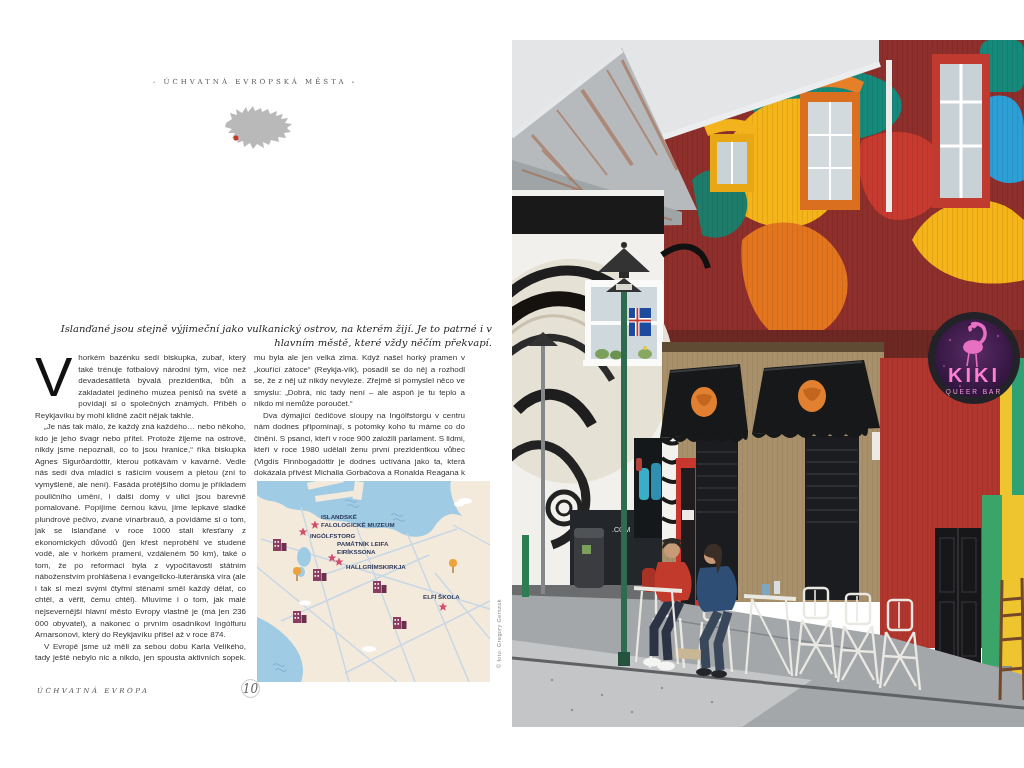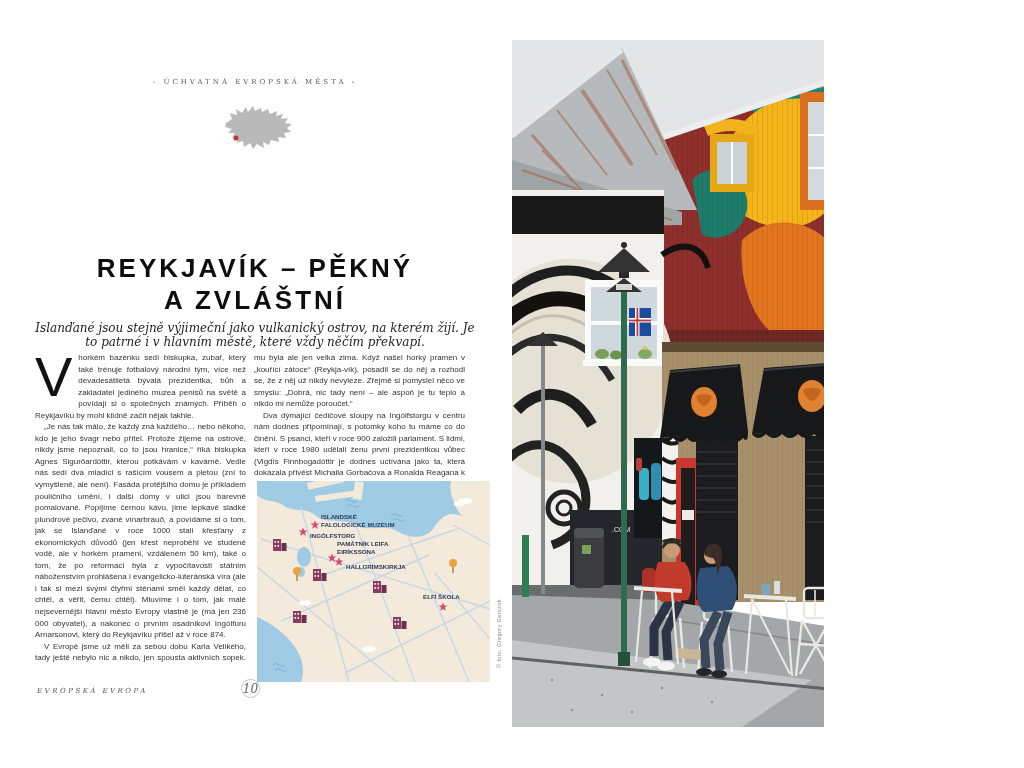--- a/index.html
+++ b/index.html
@@ -1,25 +1,25 @@
 <!DOCTYPE html>
 <html><head>
 <meta charset="utf-8">
 <style>
   html,body{margin:0;padding:0;background:#fff;}
-  .canvas{position:relative;width:824px;height:768px;background:#ffffff;overflow:hidden;
+  .canvas{position:relative;width:1024px;height:768px;background:#ffffff;overflow:hidden;
           font-family:"Liberation Sans",sans-serif;}
   
   .kicker{position:absolute;left:30px;top:78px;width:450px;text-align:center;
           font-family:"DejaVu Serif",serif;font-size:7px;letter-spacing:3px;color:#5a5a5a;}
   .iceland{position:absolute;left:219px;top:102px;}
   .title{position:absolute;left:30px;top:252px;width:450px;text-align:center;
          font-weight:bold;font-size:26px;line-height:32px;letter-spacing:3px;color:#0e0e0e;}
-  .subtitle{position:absolute;left:29px;top:322px;width:452px;text-align:center;
-            font-family:"DejaVu Serif",serif;font-style:italic;font-size:12px;line-height:13.5px;color:#1e1e1e;}
+  .subtitle{position:absolute;left:40px;top:322px;width:452px;text-align:right;
+            font-family:"DejaVu Serif",serif;font-style:italic;font-size:10px;line-height:13.5px;color:#1e1e1e;}
   .bodycol{position:absolute;top:352px;width:211px;font-size:8px;line-height:11.55px;
            text-align:justify;color:#333;}
   .col1{left:35px;height:314px;overflow:hidden;}
   .col2{left:254px;height:127px;overflow:hidden;}
   .bodycol p{margin:0;}
   .bodycol p + p{text-indent:9px;}
   .dropcap{float:left;font-size:56px;line-height:44px;padding:3px 6px 0 0;color:#111;}
   .map{position:absolute;left:257px;top:481px;}
   .footer-left{position:absolute;left:37px;top:687px;font-family:"DejaVu Serif",serif;
                font-style:italic;font-size:7px;letter-spacing:2.5px;color:#555;}
@@ -36,24 +36,20 @@
 
 <div class="canvas">
 
   <div class="kicker">- ÚCHVATNÁ EVROPSKÁ MĚSTA -</div>
 
   <svg class="iceland" width="78" height="56" viewBox="0 0 78 56">
     <path fill="#b9b9b9" d="M7,21 L13,17 L11,11 L18,13 L17,7 L23,11 L27,5 L29,10 L34,4 L36,9 L42,6 L43,10 L49,7 L51,12 L58,9 L57,14 L64,12 L62,17 L69,16 L66,21 L73,22 L68,26 L72,30 L65,31 L67,36 L59,35 L60,40 L52,38 L50,43 L44,40 L45,46 L38,42 L34,47 L31,41 L25,45 L24,39 L18,41 L20,35 L13,36 L16,31 L9,31 L13,27 L6,25 Z"></path>
     <circle cx="17" cy="36" r="2.6" fill="#c0392b"></circle>
   </svg>
 
-  <div class="title">
-    <div>REYKJAVÍK – PĚKNÝ</div>
-    <div>A ZVLÁŠTNÍ</div>
-  </div>
 
   <div class="subtitle">Islanďané jsou stejně výjimeční jako vulkanický ostrov, na kterém žijí. Je to patrné i v hlavním městě, které vždy něčím překvapí.</div>
 
   <div class="bodycol col1">
     <p><span class="dropcap">V</span><span>horkém bazénku sedí biskupka, zubař, který také trénuje fotbalový národní tým, více než devadesátiletá bývalá prezidentka, bůh a zakladatel jediného muzea penisů na světě a povídají si o společných známých. Příběh o Reykjavíku by mohl klidně začít nějak takhle.</span></p>
     <p>„Je nás tak málo, že každý zná každého… nebo někoho, kdo je jeho švagr nebo přítel. Protože žijeme na ostrově, nikdy jsme nepoznali, co to jsou hranice,“ říká biskupka Agnes Sigurðardóttir, kterou potkávám v kavárně. Vedle nás sedí dva mladíci s rašícím vousem a pletou (zní to vymyšleně, ale není). Fasáda protějšího domu je příkladem pouličního umění, i další domy v ulici jsou barevně pomalované. Popíjíme černou kávu, jíme lepkavé sladké plundrové pečivo, zvané vínarbrauð, a povídáme si o tom, jak se Islanďané v roce 1000 stali křesťany z ekonomických důvodů (jen křest neproběhl ve studené vodě, ale v horkém prameni, vzdáleném 50 km), také o tom, že po reformaci byla z vypočítavosti státním náboženstvím prohlášena i evangelicko-luteránská víra (ale i tak si mezi svými čtyřmi stěnami směl každý dělat, co chtěl, a věřit, čemu chtěl). Mluvíme i o tom, jak malé nejsevernější hlavní město Evropy vlastně je (má jen 236 000 obyvatel), a nakonec o prvním osadníkovi Ingólfuru Arnarsonovi, který do Reykjavíku přišel až v roce 874.</p>
     <p>V Evropě jsme už měli za sebou dobu Karla Velikého, tady ještě nebylo nic a nikdo, jen spousta aktivních sopek. Abyste se tu usadili, museli jste být buď velmi blázniví nebo velmi zoufalí. Ingólfur Arnarson, v Norsku hledaný za vícenásobnou vraždu, byl obojí. Podle pověsti hodil z lodi do moře dřevěná prkna s tím, že se usadí tam, kde je bohové vyplaví. Možná</p>
   </div>
 
   <div class="bodycol col2">
@@ -178,21 +174,21 @@
       <text x="64" y="38">ISLANDSKÉ</text>
       <text x="64" y="45.5">FALOLOGICKÉ MUZEUM</text>
       <text x="53" y="57">INGÓLFSTORG</text>
       <text x="80" y="65">PAMÁTNÍK LEIFA</text>
       <text x="80" y="72.5">EIRÍKSSONA</text>
       <text x="89" y="88">HALLGRÍMSKIRKJA</text>
       <text x="166" y="118">ELFÍ ŠKOLA</text>
     </g>
   </svg>
 
-  <div class="footer-left">EVROPSKÁ EVROPA</div>
+  <div class="footer-left">ÚCHVATNÁ EVROPA</div>
   <div class="pagenum">10</div>
 
   <div class="credit">© foto: Gregory Gerszak</div>
 
   <svg class="photo" width="512" height="687" viewBox="0 0 512 687">
     <defs>
       <pattern id="corr" width="5" height="10" patternUnits="userSpaceOnUse">
         <line x1="0.5" y1="0" x2="0.5" y2="10" stroke="rgba(0,0,0,0.13)" stroke-width="1"></line>
       </pattern>
       <radialGradient id="sgrad" cx="50%" cy="42%" r="65%">

